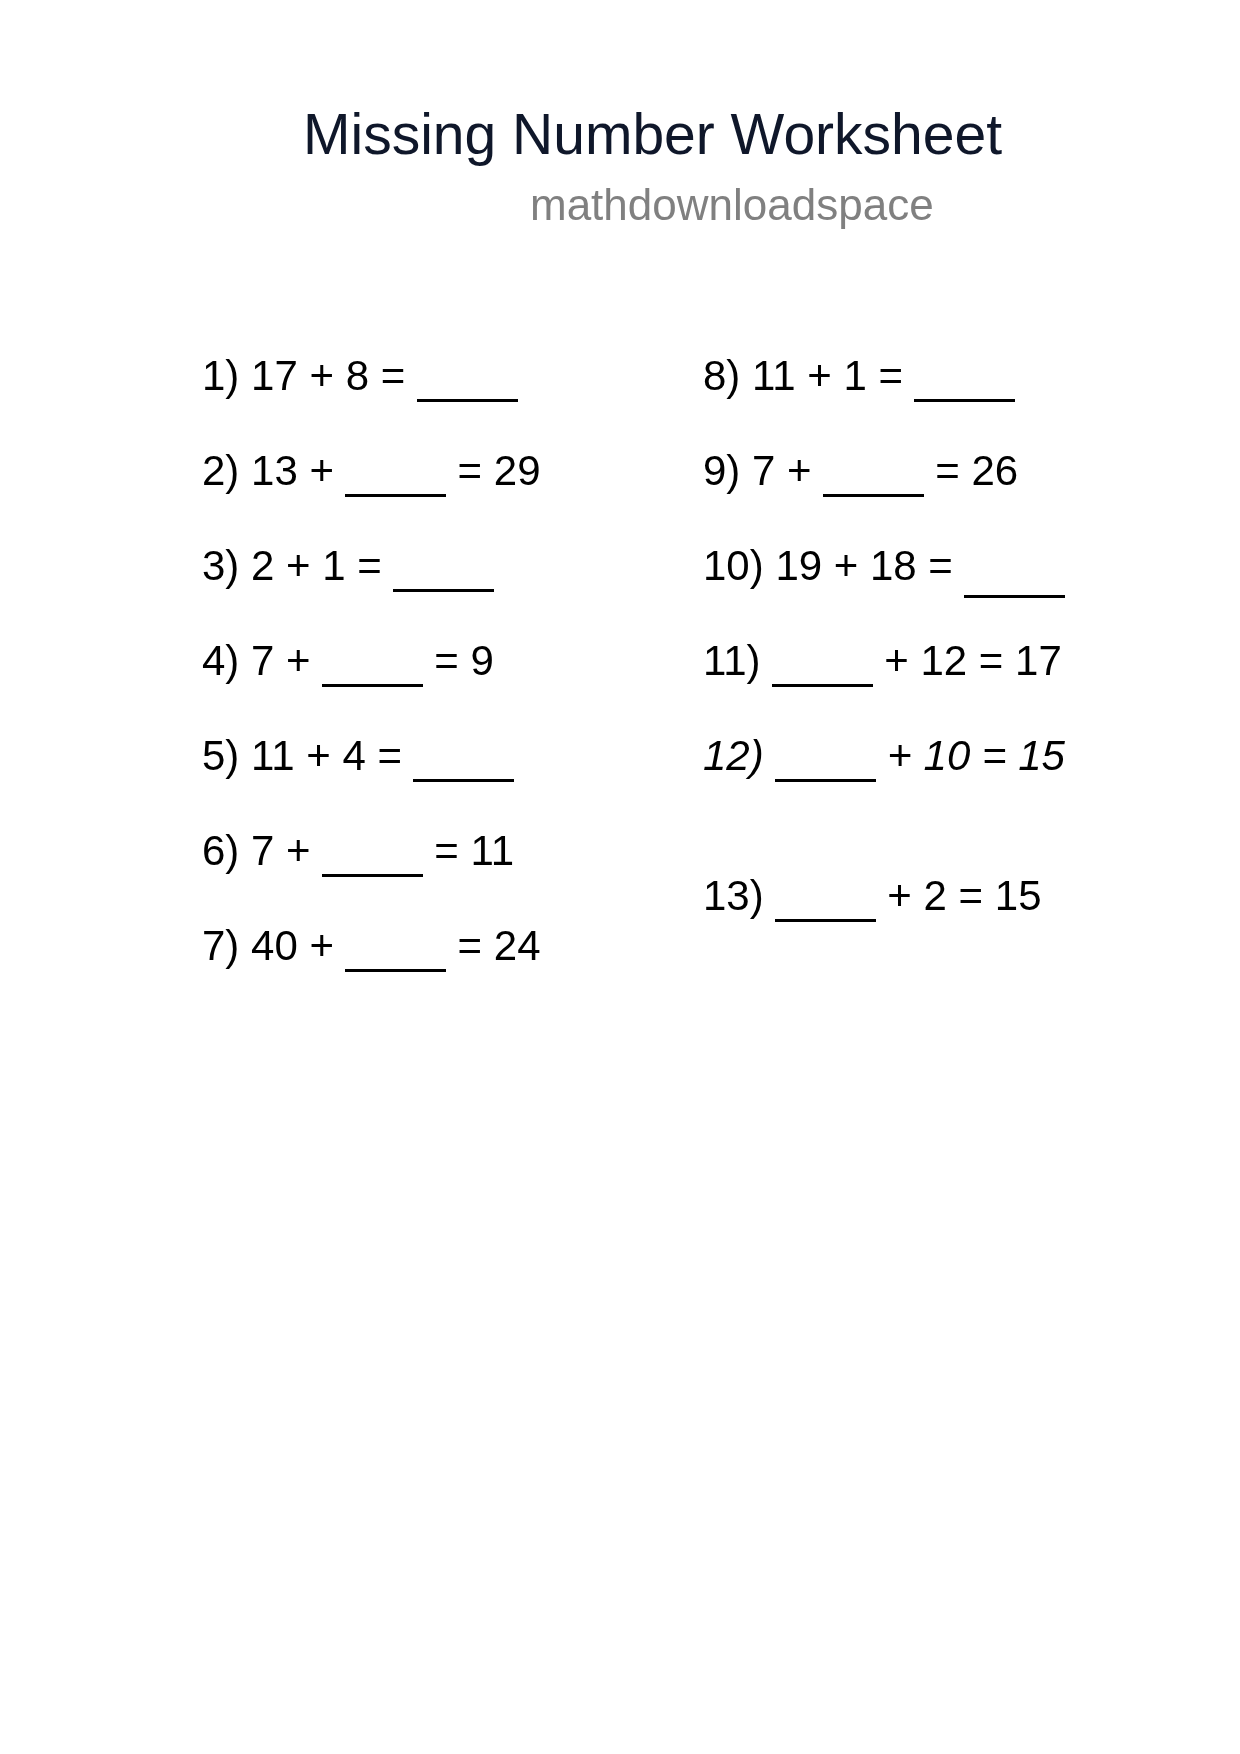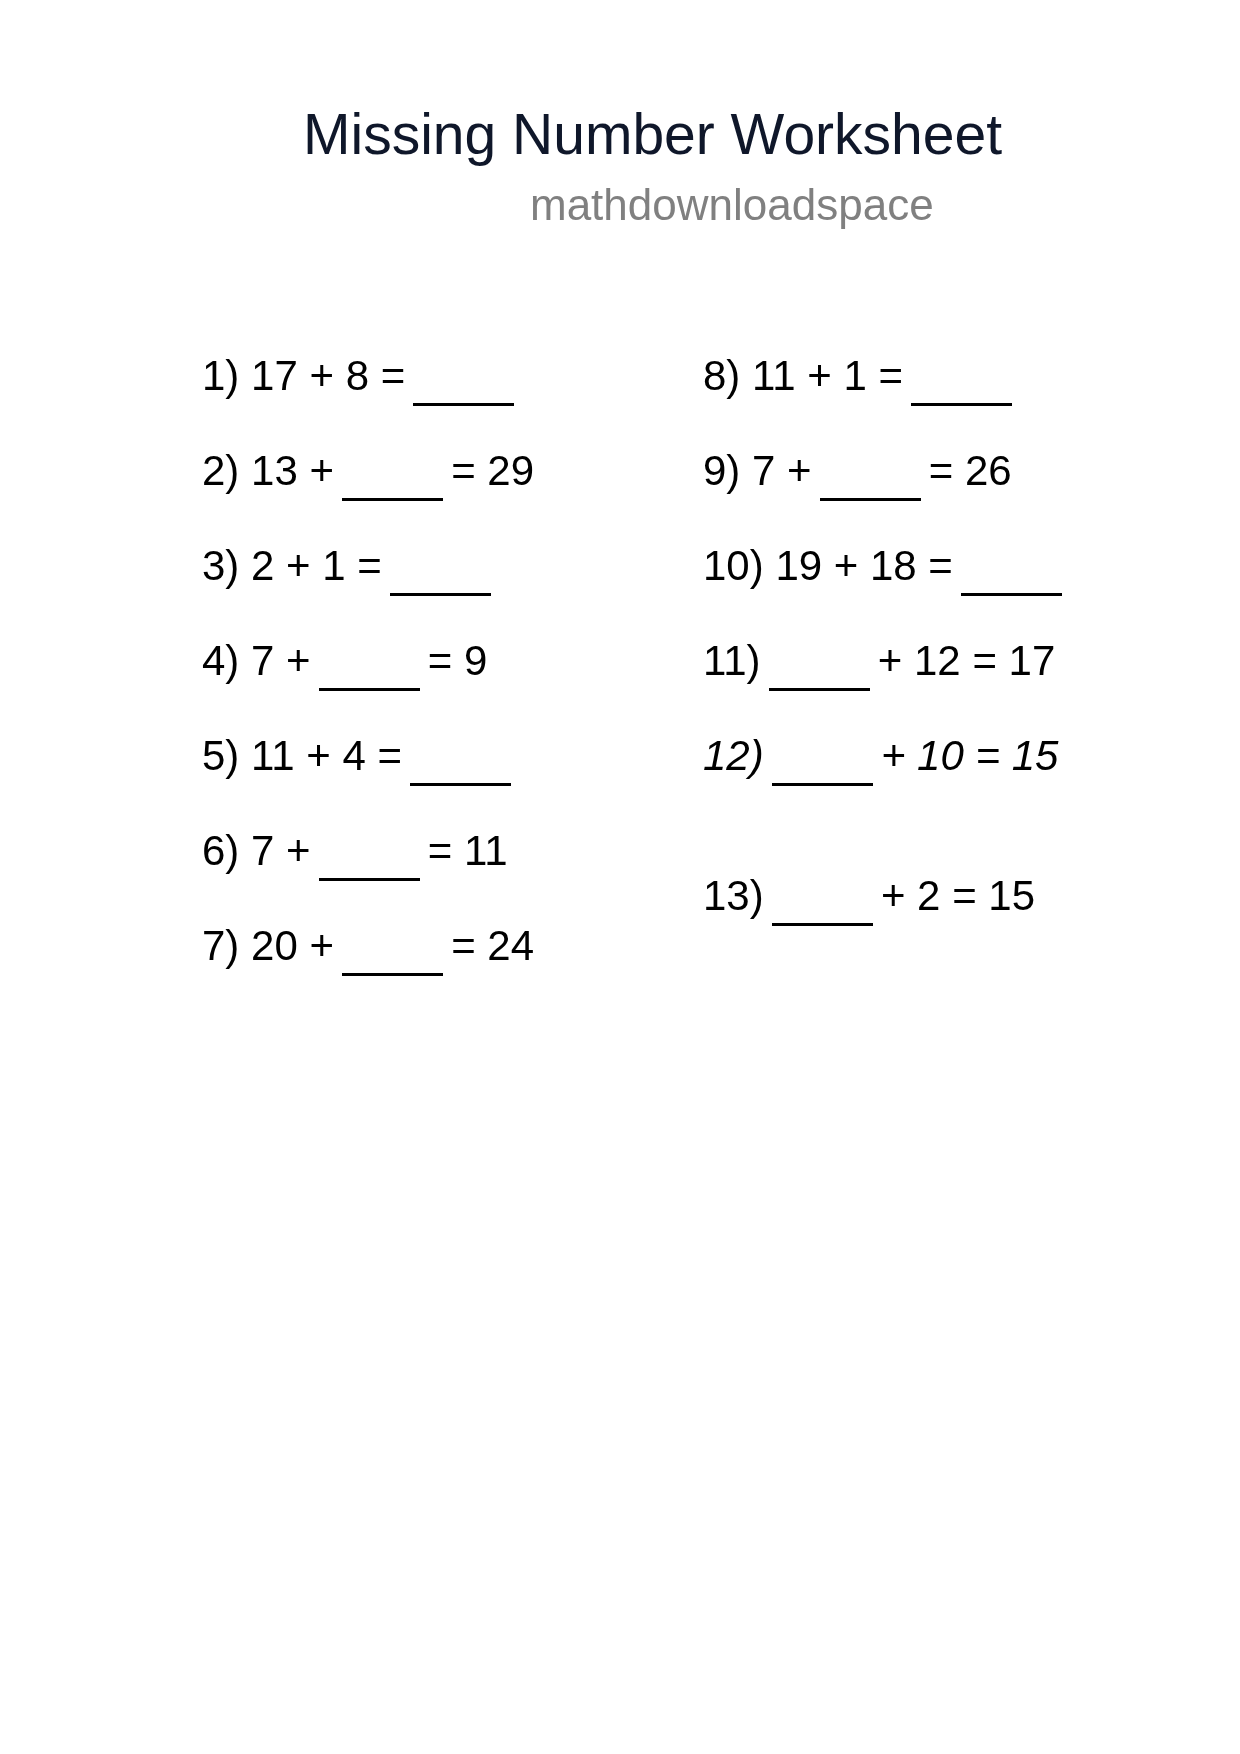--- a/index.html
+++ b/index.html
@@ -55,21 +55,21 @@
       display: inline-block;
       width: 101px;
       height: 30px;
       border-bottom: 3px solid #000000;
       color: transparent;
       overflow: hidden;
       vertical-align: baseline;
       position: relative;
       top: 8px;
       margin: 0 0.27em;
-      font-size: 30px;
+      font-size: 42px;
       line-height: 30px;
     }
   </style>
 </head>
 <body>
 
 <div class="title">Missing Number Worksheet</div>
 <div class="subtitle">mathdownloadspace</div>
 
 <div class="column col-left" id="col-left">
@@ -138,21 +138,21 @@
       <span class="part"> </span>
       <span class="part">+</span>
       <span class="blank">____</span>
       <span class="part">=</span>
       <span class="part"> </span>
       <span class="part">11</span>
     </div>
     <div class="problem" style="top: 922px;">
       <span class="part">7)</span>
       <span class="part"> </span>
-      <span class="part">20</span>
+      <span class="part">40</span>
       <span class="part"> </span>
       <span class="part">+</span>
       <span class="blank">____</span>
       <span class="part">=</span>
       <span class="part"> </span>
       <span class="part">24</span>
     </div>
   </div>
 <div class="column col-right" id="col-right">
     <div class="problem" style="top: 352px;">
@@ -171,21 +171,21 @@
       <span class="part">9)</span>
       <span class="part"> </span>
       <span class="part">7</span>
       <span class="part"> </span>
       <span class="part">+</span>
       <span class="blank">____</span>
       <span class="part">=</span>
       <span class="part"> </span>
       <span class="part">26</span>
     </div>
-    <div class="problem" style="top: 542px;">
+    <div class="problem" style="top: 542px; align-items: flex-end;">
       <span class="part">10)</span>
       <span class="part"> </span>
       <span class="part">19</span>
       <span class="part"> </span>
       <span class="part">+</span>
       <span class="part"> </span>
       <span class="part">18</span>
       <span class="part"> </span>
       <span class="part">=</span>
       <span class="blank">____</span>

